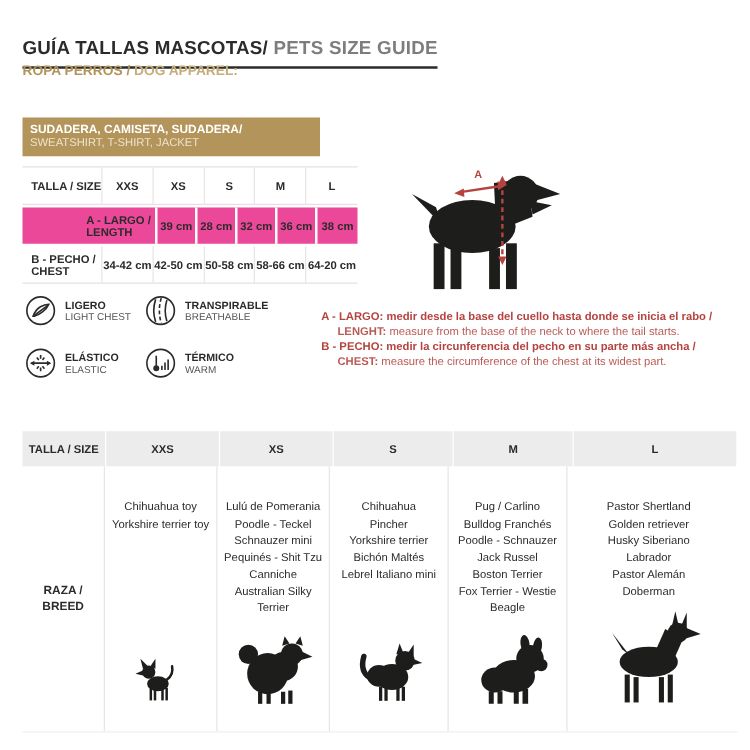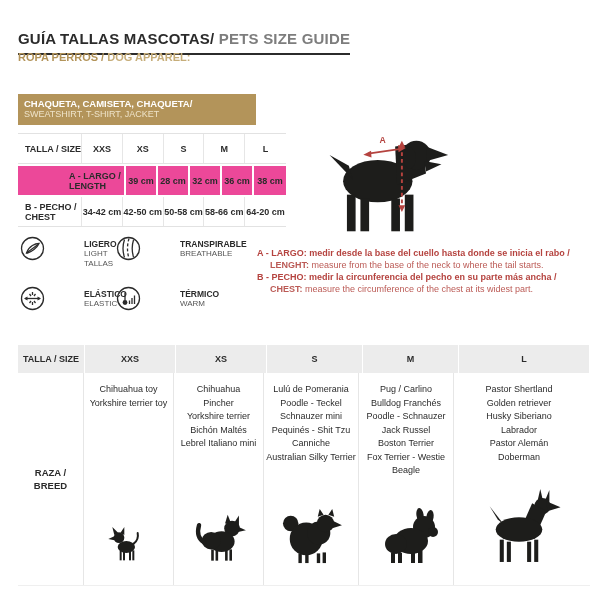--- a/index.html
+++ b/index.html
@@ -30,59 +30,59 @@
   .st-white .st-cell{border-right:1px solid #e6e6e6;}
   .st-cell{height:100%;display:flex;align-items:center;justify-content:center;font-weight:bold;}
   .st-cell:last-child{border-right:none!important;}
   .st-cell.lbl{justify-content:flex-start;padding-left:7px;}
 
   
   .diagram{position:absolute;left:318px;top:126px;width:135px;height:118px;}
 
   
   .features{position:absolute;left:20px;top:236px;display:grid;grid-template-columns:96px 150px;grid-row-gap:17px;}
-  .feature{display:flex;align-items:flex-start;gap:32px;}
+  .feature{display:flex;align-items:flex-start;}
   .f-ic{width:25px;height:25px;flex:0 0 25px;margin-right:7px;}
   .f-txt{padding-top:3px;line-height:10px;}
   .f-es{font-size:8.5px;font-weight:bold;}
   .f-en{font-size:8px;color:#555;}
 
   
   .notes{position:absolute;left:257px;top:247px;width:335px;font-size:9px;line-height:12px;color:#b5433f;}
   .note-es{font-weight:bold;}
   .note-en{padding-left:13px;color:#bb5a55;}
   .note-b{font-weight:bold;}
 
   
   .breed-table{position:absolute;left:18px;top:345px;width:572px;}
   .bt-head{display:grid;grid-template-columns:66px 90px 90px 95px 95px 130px;grid-column-gap:1px;height:28px;background:#fff;}
   .bt-hcell{background:#ececec;display:flex;align-items:center;justify-content:center;font-size:9px;font-weight:bold;}
   .bt-body{display:grid;grid-template-columns:66px 90px 90px 95px 95px 130px;height:212px;border-bottom:1px solid #efefef;}
   .bt-col{position:relative;border-right:1px solid #e6e6e6;}
   .bt-col:last-child{border-right:none;}
   .bt-label{display:flex;align-items:center;justify-content:center;text-align:center;font-size:9.5px;font-weight:bold;white-space:pre-line;line-height:13px;}
-  .breeds{padding-top:10px;text-align:center;font-size:9px;line-height:13.5px;white-space:pre-line;}
+  .breeds{padding-top:26px;text-align:center;font-size:9px;line-height:13.5px;white-space:pre-line;}
   .dog{position:absolute;left:50%;transform:translateX(-50%);bottom:20px;}
 </style>
 </head>
 <body>
 
 <div class="page">
 
   <div class="title-wrap">
     <div class="title">
       <span>GUÍA TALLAS MASCOTAS/</span><span class="lite"> PETS SIZE GUIDE</span>
     </div>
   </div>
   <div class="subtitle">
     <span>ROPA PERROS / </span><span class="lite">DOG APPAREL:</span>
   </div>
 
   <div class="banner">
-    <div class="l1">CHAQUETA, CAMISETA, CHAQUETA/</div>
+    <div class="l1">SUDADERA, CAMISETA, SUDADERA/</div>
     <div class="l2">SWEATSHIRT, T-SHIRT, JACKET</div>
   </div>
 
   <div class="size-table">
     <div class="st-row st-head">
       <div class="st-cell lbl">TALLA / SIZE</div>
       <div class="st-cell">XXS</div>
       <div class="st-cell">XS</div>
       <div class="st-cell">S</div>
       <div class="st-cell">M</div>
@@ -137,21 +137,21 @@
 
   <div class="features">
     <div class="feature">
       <svg class="f-ic" viewBox="0 0 25 25" fill="none" stroke="#2b2b2b" stroke-width="1.3">
         <circle cx="12.5" cy="12.5" r="11"></circle>
         <path d="M6.5,17 C9,9.5 15.5,7.5 19,7.5 C17,12 11.5,16 7.5,17 Z"></path>
         <line x1="6.5" y1="17" x2="18" y2="8.5"></line>
       </svg>
       <div class="f-txt">
         <div class="f-es">LIGERO</div>
-        <div class="f-en">LIGHT TALLAS</div>
+        <div class="f-en">LIGHT CHEST</div>
       </div>
     </div>
     <div class="feature">
       <svg class="f-ic" viewBox="0 0 25 25" fill="none" stroke="#2b2b2b" stroke-width="1.3">
         <circle cx="12.5" cy="12.5" r="11"></circle>
         <path d="M8.5,3.5 C6.5,9.5 6.5,15.5 8.5,21.5"></path>
         <path d="M13,2.5 C11,9 11,16 13,22.5" stroke-dasharray="3 2"></path>
         <path d="M17.5,4 C15.8,9.5 15.8,15.5 17.5,21"></path>
       </svg>
       <div class="f-txt">
@@ -226,20 +226,44 @@
             <rect x="21" y="38" width="3" height="15"></rect>
             <rect x="26" y="40" width="3" height="13"></rect>
             <rect x="35" y="40" width="3" height="13"></rect>
             <rect x="40" y="38" width="3" height="15"></rect>
             <path d="M42,28 Q50,22 48,12" stroke="#1d1d1b" stroke-width="3" fill="none" stroke-linecap="round"></path>
           </g>
         </svg>
       </div>
 
       <div class="bt-col">
+        <div class="breeds">Lulú de Pomerania
+Poodle  -  Teckel
+Schnauzer mini
+Pequinés  -  Shit Tzu
+Canniche
+Australian Silky Terrier</div>
+        <svg class="dog" width="68" height="58" viewBox="0 0 70 60">
+          <g fill="#1d1d1b">
+            <circle cx="14" cy="17" r="8"></circle>
+            <circle cx="30" cy="33" r="17"></circle>
+            <circle cx="43" cy="27" r="12"></circle>
+            <circle cx="50" cy="17" r="9"></circle>
+            <polygon points="42,10 44,2 48,8"></polygon>
+            <polygon points="53,8 57,2 59,10"></polygon>
+            <polygon points="57,14 67,19 57,22"></polygon>
+            <rect x="22" y="48" width="3.5" height="10"></rect>
+            <rect x="29" y="49" width="3.5" height="9"></rect>
+            <rect x="41" y="48" width="3.5" height="10"></rect>
+            <rect x="47" y="47" width="3.5" height="11"></rect>
+          </g>
+        </svg>
+      </div>
+
+      <div class="bt-col">
         <div class="breeds">Chihuahua
 Pincher
 Yorkshire terrier
 Bichón Maltés
 Lebrel Italiano mini</div>
         <svg class="dog" width="62" height="52" viewBox="0 0 70 60">
           <g fill="#1d1d1b">
             <polygon points="42,12 45,2 49,12"></polygon>
             <polygon points="52,12 58,3 58,14"></polygon>
             <circle cx="50" cy="18" r="9"></circle>
@@ -249,44 +273,20 @@
             <path d="M18,34 Q8,28 12,14" stroke="#1d1d1b" stroke-width="5" fill="none" stroke-linecap="round"></path>
             <rect x="26" y="42" width="3" height="13"></rect>
             <rect x="31" y="43" width="3" height="12"></rect>
             <rect x="42" y="43" width="3" height="12"></rect>
             <rect x="47" y="42" width="3" height="13"></rect>
           </g>
         </svg>
       </div>
 
       <div class="bt-col">
-        <div class="breeds">Lulú de Pomerania
-Poodle  -  Teckel
-Schnauzer mini
-Pequinés  -  Shit Tzu
-Canniche
-Australian Silky Terrier</div>
-        <svg class="dog" width="68" height="58" viewBox="0 0 70 60">
-          <g fill="#1d1d1b">
-            <circle cx="14" cy="17" r="8"></circle>
-            <circle cx="30" cy="33" r="17"></circle>
-            <circle cx="43" cy="27" r="12"></circle>
-            <circle cx="50" cy="17" r="9"></circle>
-            <polygon points="42,10 44,2 48,8"></polygon>
-            <polygon points="53,8 57,2 59,10"></polygon>
-            <polygon points="57,14 67,19 57,22"></polygon>
-            <rect x="22" y="48" width="3.5" height="10"></rect>
-            <rect x="29" y="49" width="3.5" height="9"></rect>
-            <rect x="41" y="48" width="3.5" height="10"></rect>
-            <rect x="47" y="47" width="3.5" height="11"></rect>
-          </g>
-        </svg>
-      </div>
-
-      <div class="bt-col">
         <div class="breeds">Pug / Carlino
 Bulldog Franchés
 Poodle  -  Schnauzer
 Jack Russel
 Boston Terrier
 Fox Terrier  -  Westie
 Beagle</div>
         <svg class="dog" width="70" height="60" viewBox="0 0 70 60">
           <g fill="#1d1d1b">
             <ellipse cx="49" cy="10" rx="3.6" ry="7" transform="rotate(-8 49 10)"></ellipse>

